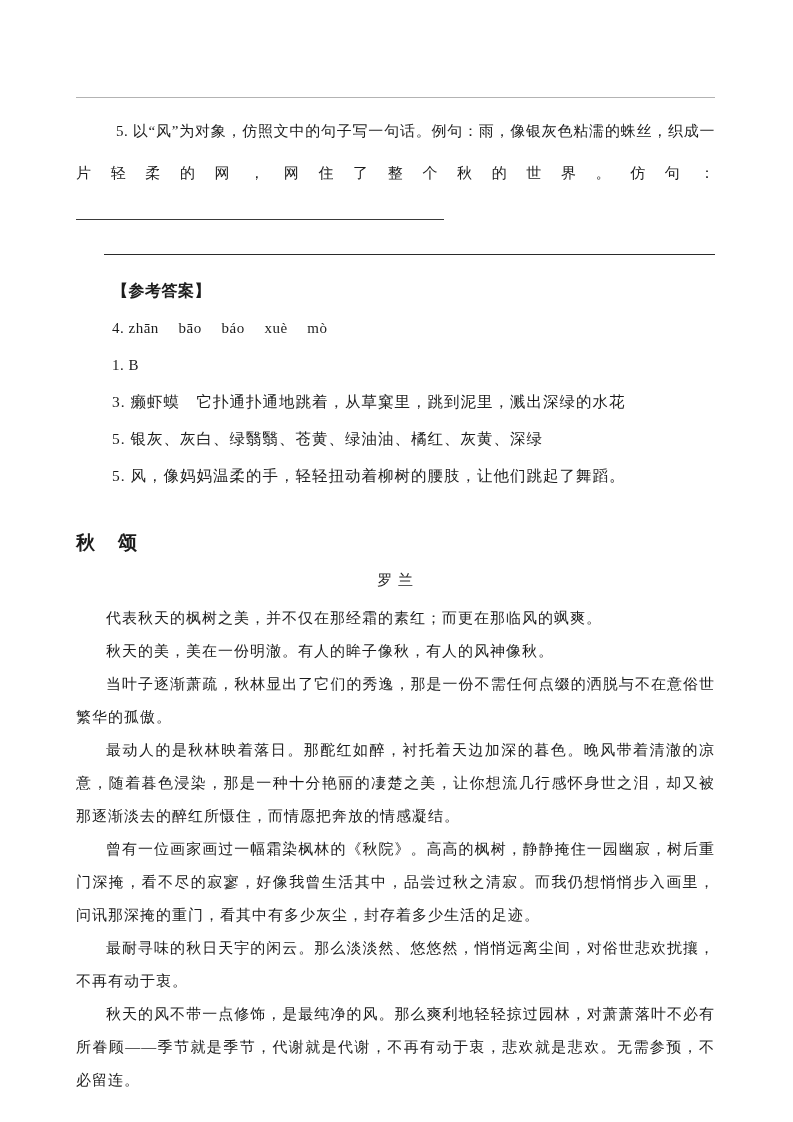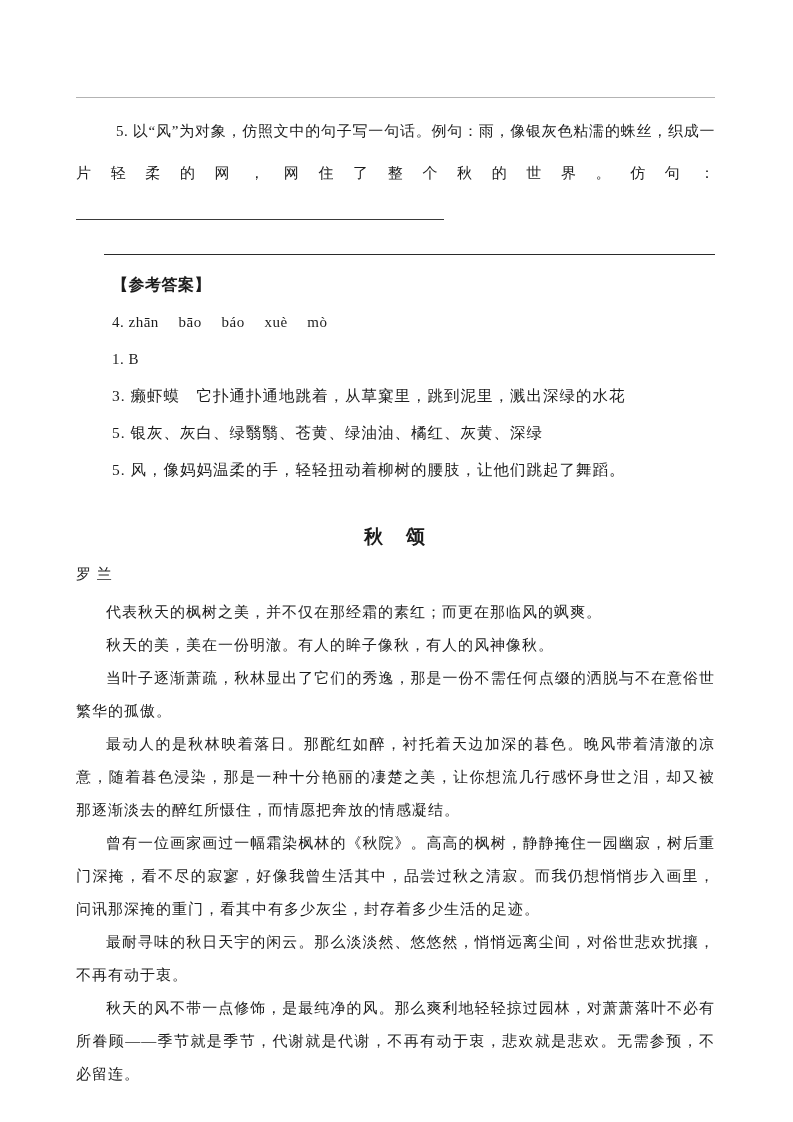--- a/index.html
+++ b/index.html
@@ -34,47 +34,48 @@
   }
   .blank {
     display: inline-block;
     width: 368px;
     height: 14px;
     border-bottom: 1px solid #3a3a3a;
     vertical-align: baseline;
   }
   .dark-rule-wrap { margin-top: 18px; }
 
-  .answers { margin-top: 18px; }
+  .answers { margin-top: 24px; }
   .ans-header {
     font-weight: bold;
     font-size: 16px;
     line-height: 24px;
     padding-left: 36px;
     letter-spacing: 0.5px;
   }
   .ans-item {
     font-size: 15px;
     line-height: 24px;
     margin-top: 13px;
     padding-left: 36px;
     letter-spacing: 0.5px;
     white-space: pre-wrap;
   }
   .ans-item.alt { font-size: 15.5px; letter-spacing: 1px; }
 
   .essay { margin-top: 40px; }
   .essay-title {
-    text-align: center;
+    text-align: left;
     font-size: 19px;
     font-weight: bold;
     line-height: 30px;
     letter-spacing: 2px;
   }
   .essay-author {
+    text-align: center;
     font-size: 15px;
     line-height: 24px;
     margin-top: 10px;
     letter-spacing: 1px;
   }
   .essay-body { margin-top: 10px; }
   .essay-para {
     font-size: 15px;
     line-height: 33px;
     text-indent: 2em;

